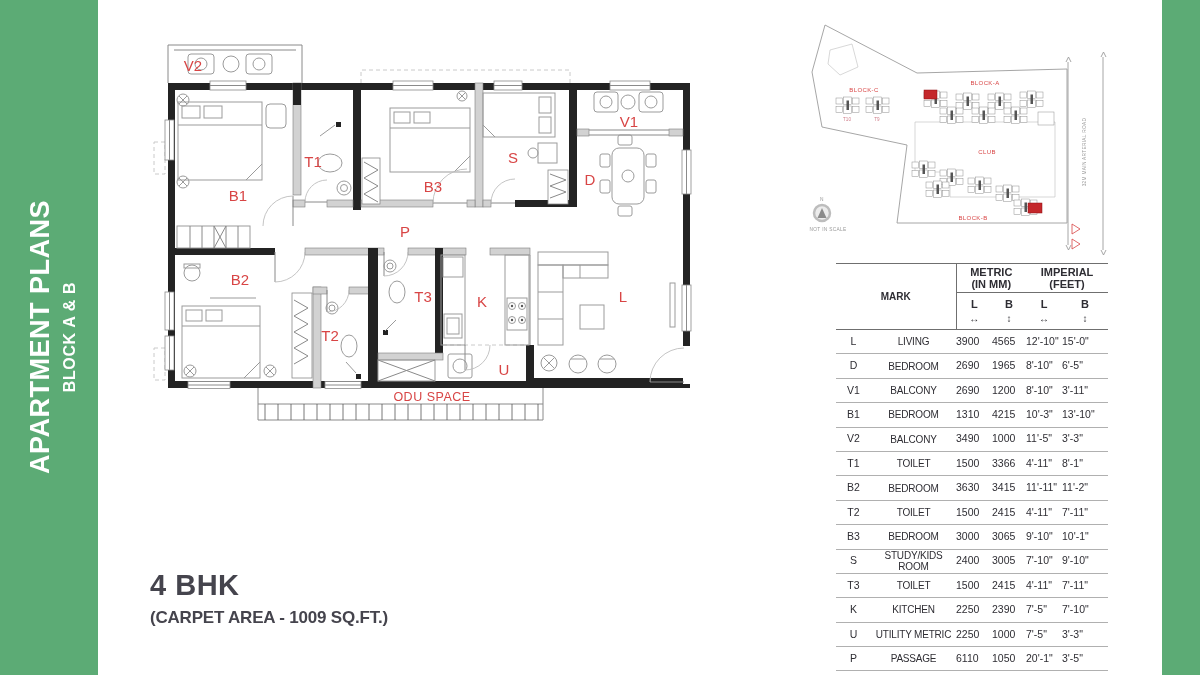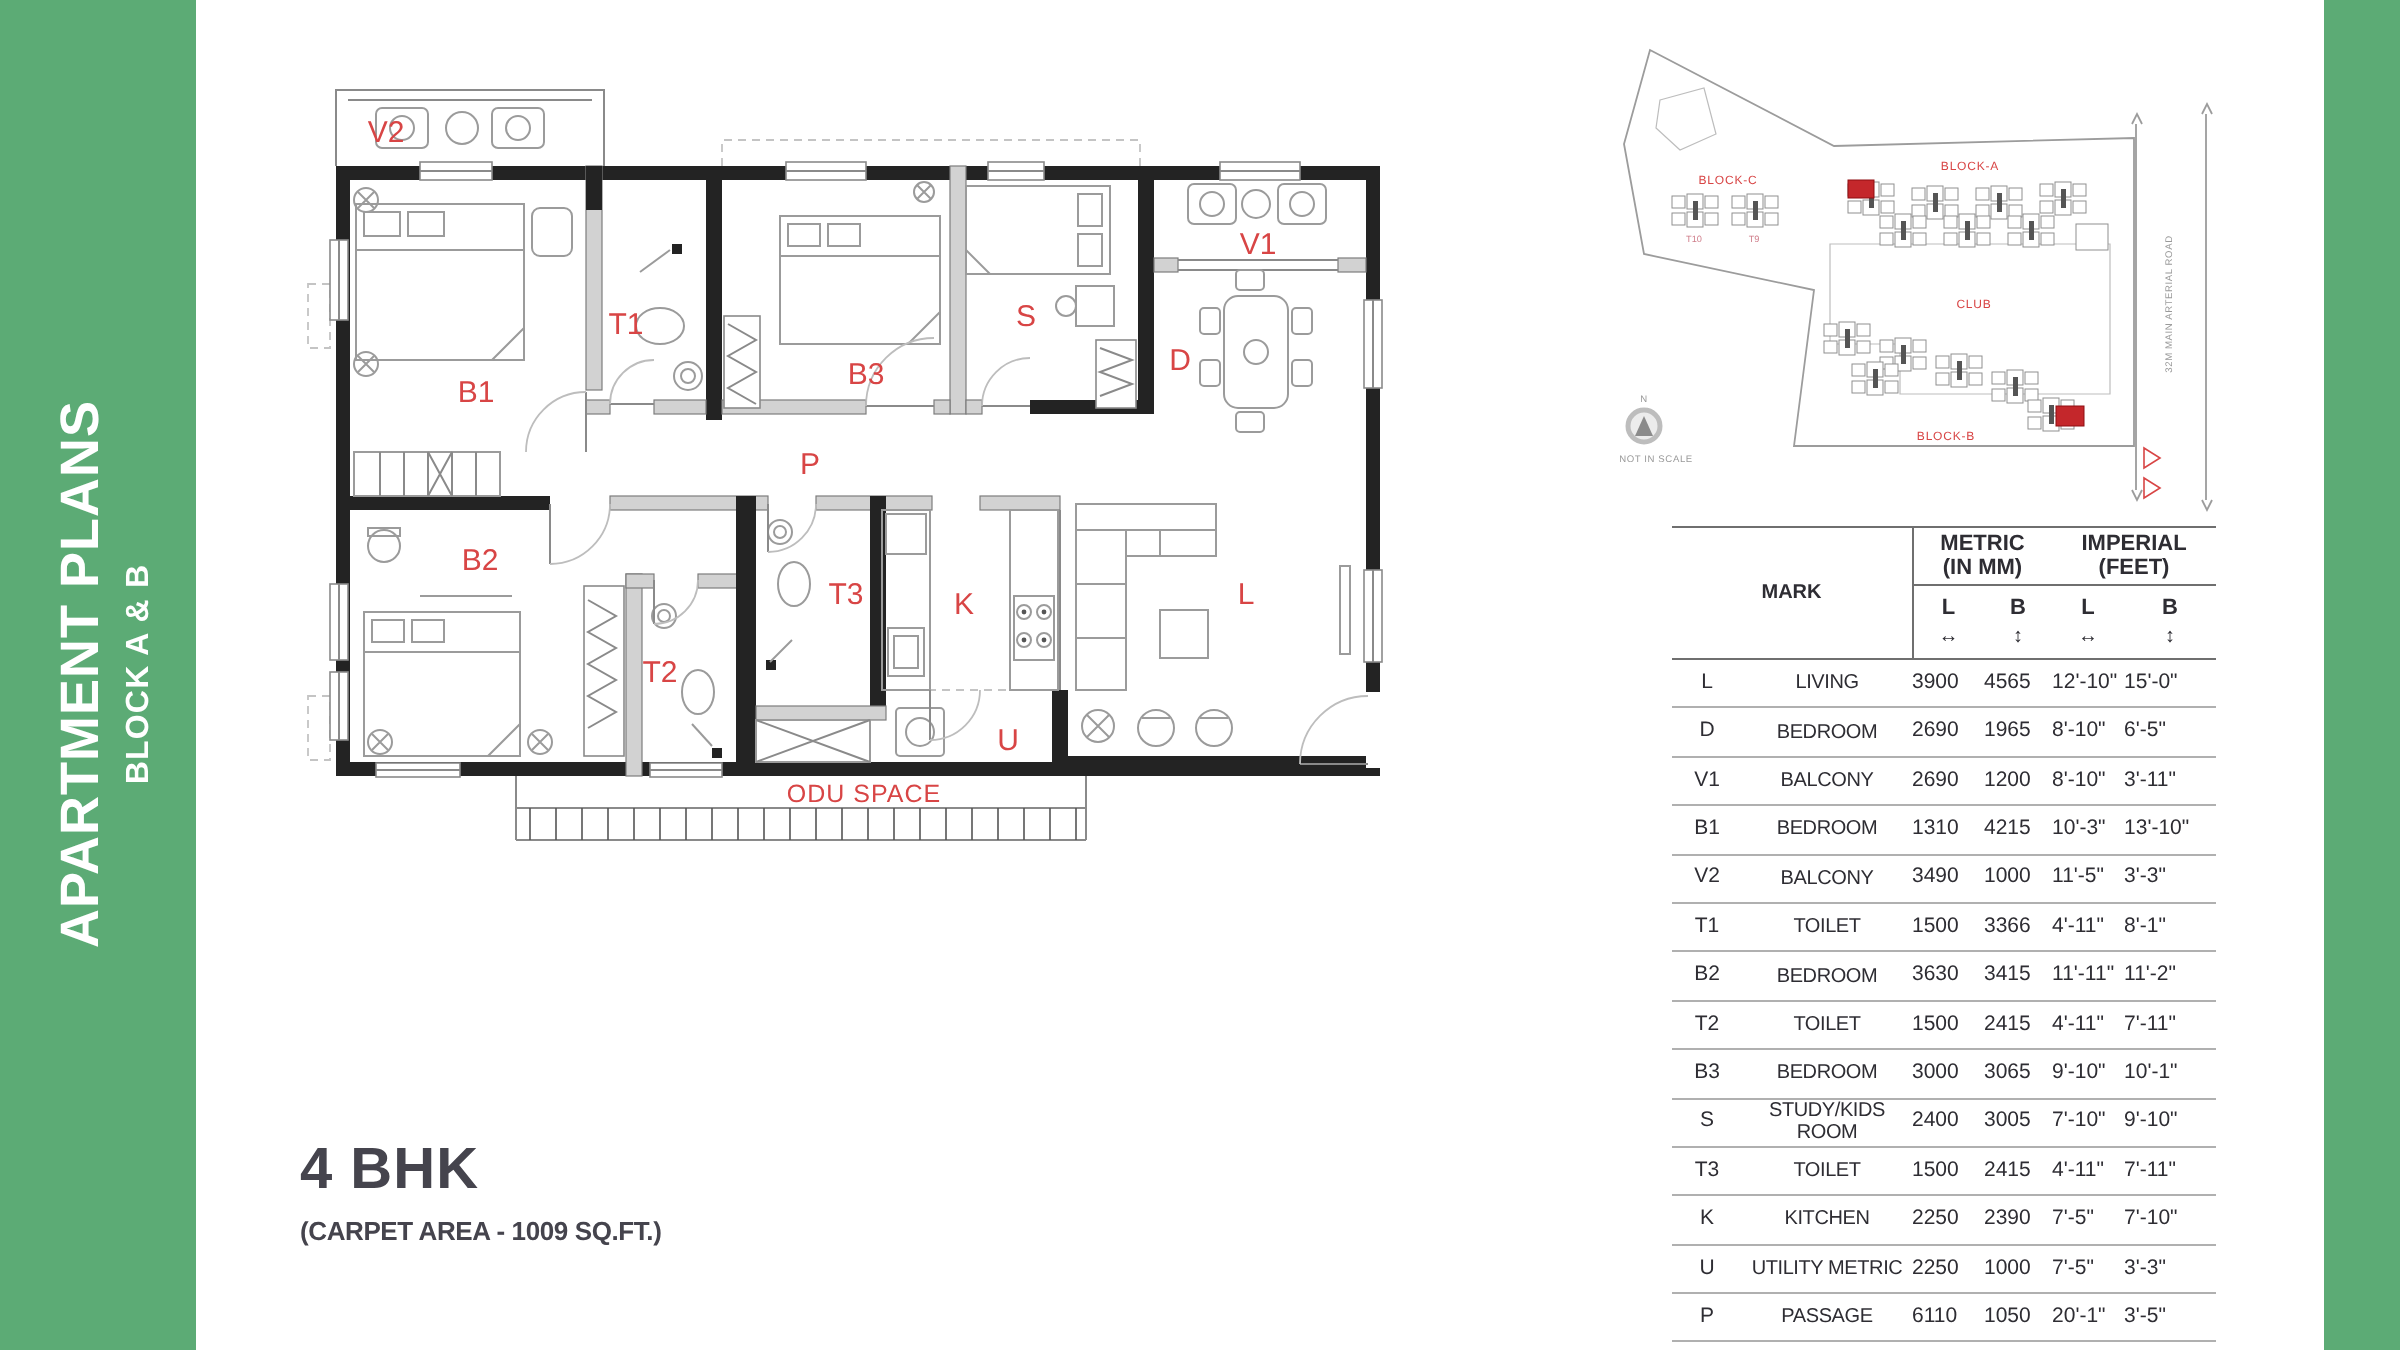--- a/index.html
+++ b/index.html
@@ -12,21 +12,21 @@
   .bar-right{position:absolute;left:1162px;top:0;width:38px;height:675px;background:#5cab75;}
   .side-text{
     position:absolute;left:-105px;top:307px;width:320px;height:60px;
     transform:rotate(-90deg);text-align:center;color:#ffffff;
   }
   .side-title{font-size:27px;font-weight:bold;letter-spacing:.5px;white-space:nowrap;}
   .side-sub{font-size:16px;font-weight:bold;letter-spacing:.6px;margin-top:5px;}
   
   .unit-info{position:absolute;left:150px;top:556px;color:#45444d;margin-top:13px;}
   .unit-title{font-size:29px;font-weight:bold;letter-spacing:.5px;}
-  .unit-line{font-size:13px;font-weight:bold;letter-spacing:-.2px;margin-top:6px;}
+  .unit-line{font-size:17px;font-weight:bold;letter-spacing:-.2px;margin-top:6px;}
   
   svg{font-family:"Liberation Sans",sans-serif;}
   .plan-svg{position:absolute;left:150px;top:30px;}
   .site-svg{position:absolute;left:800px;top:12px;}
   .w{fill:#232323;}
   .wg{fill:#d2d2d2;stroke:#7d7d7d;stroke-width:.6;}
   .win{fill:#ffffff;stroke:#8a8a8a;stroke-width:.8;}
   .f{fill:none;stroke:#9b9b9b;stroke-width:1;}
   .f2{fill:#ffffff;stroke:#9b9b9b;stroke-width:1;}
   .thin{fill:none;stroke:#8a8a8a;stroke-width:1;}

